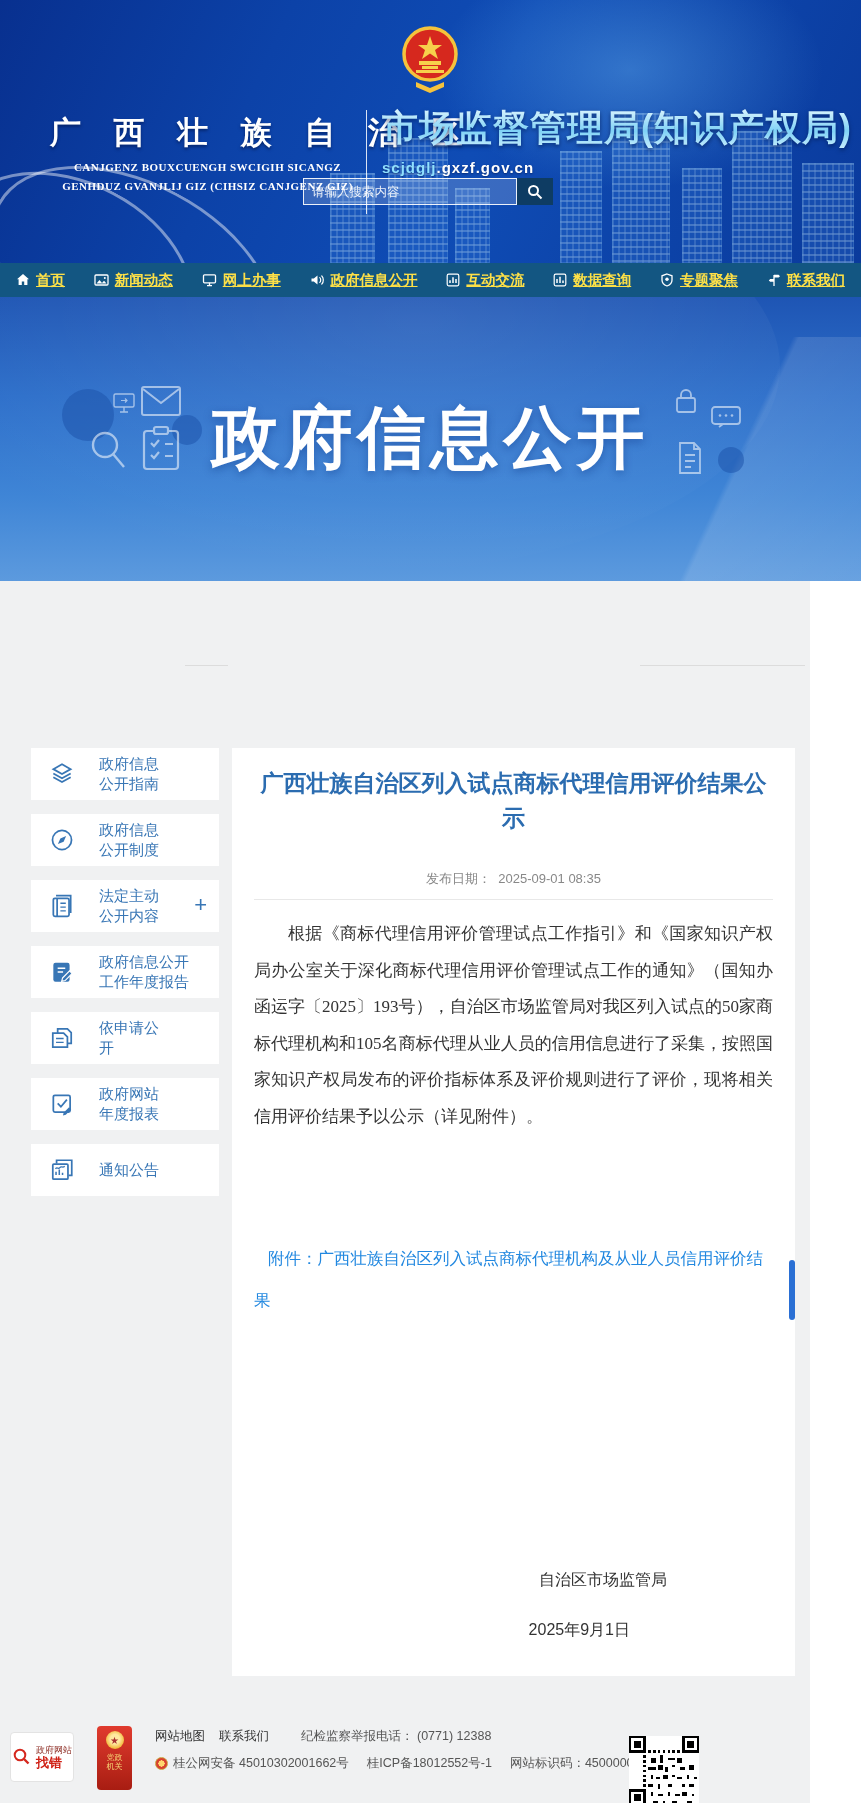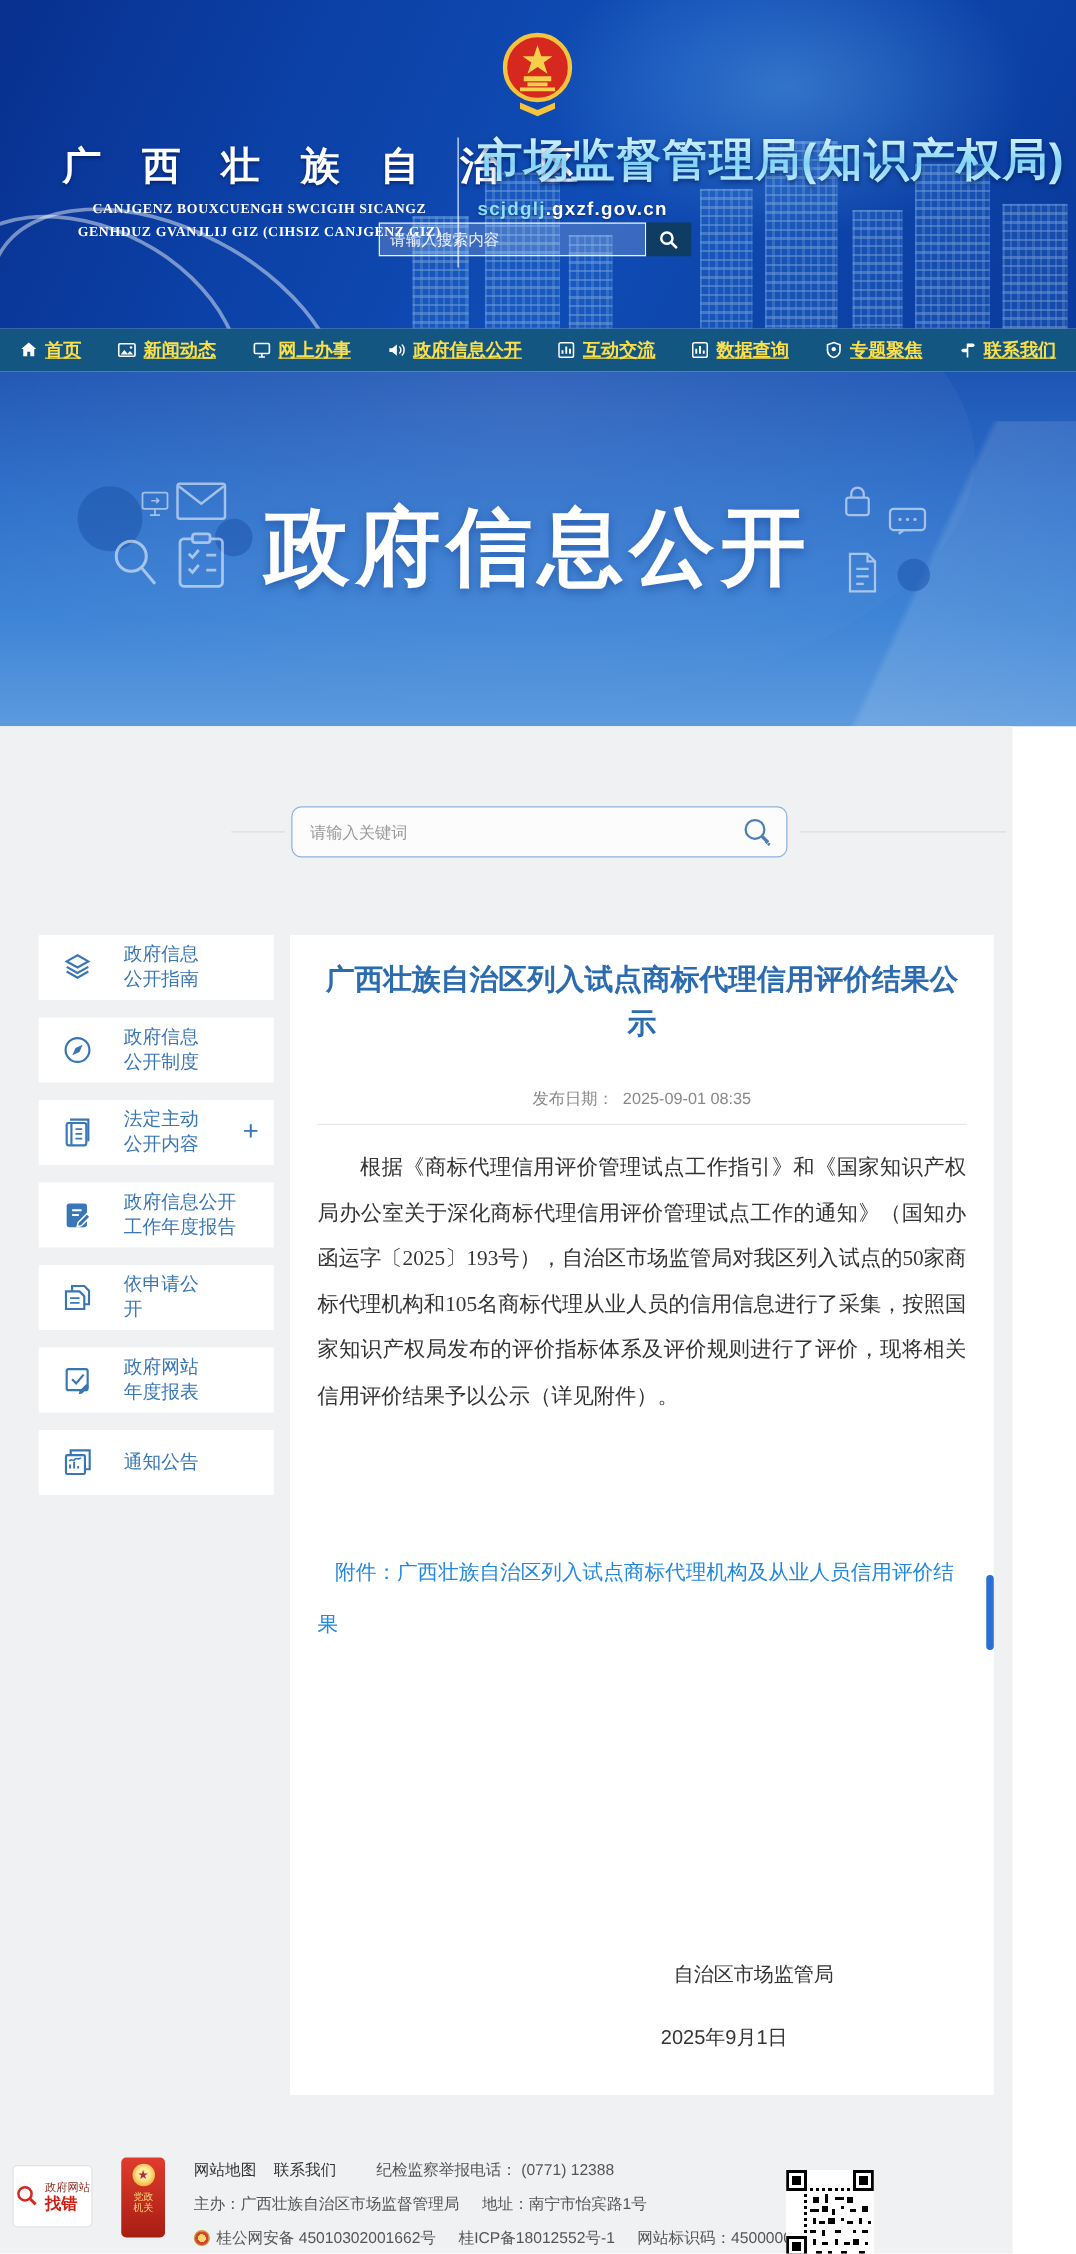--- a/index.html
+++ b/index.html
@@ -292,30 +292,20 @@
           <path d="M18 2v6h6M9 14h10M9 20h10M9 26h6"></path>
         </svg>
     </span>
     <div class="banner-title">政府信息公开</div>
   </div>
 
   <div class="band">
 
     <div class="hline" style="left:185px;top:84px;width:43px;"></div>
     <div class="hline" style="left:640px;top:84px;width:165px;"></div>
-    <div class="csearch">
-      <input type="text" placeholder="请输入关键词" style="">
-      <span class="mag">
-        <svg width="26" height="26" viewBox="0 0 26 26" fill="none" stroke="#4a7fb5" stroke-width="1.8">
-          <circle cx="11" cy="10.5" r="7.5"></circle>
-            <path d="M16.5 16l5 5" stroke-width="2.6"></path>
-          <path d="M19.5 21.5l2-2M21.3 23.2l1.6-1.6" stroke-width="1.8"></path>
-        </svg>
-      </span>
-    </div>
 
     <div class="sb-item" style="top:167px;">
       <span class="ic">
           <svg width="26" height="26" viewBox="0 0 24 24" fill="none" stroke="#3876b5" stroke-width="1.6">
             <path d="M12 3l8 4.5-8 4.5-8-4.5z"></path>
             <path d="M4 11.5l8 4.5 8-4.5"></path>
             <path d="M4 15l8 4.5 8-4.5"></path>
           </svg>
         </span>
       <span class="tx"><span>政府信息</span><br><span>公开指南</span></span>
@@ -414,24 +404,20 @@
       <div class="gt">
         <span>党政</span><br><span>机关</span>
       </div>
     </div>
 
     <div class="f-text">
       <div class="f-line">
         <span class="f-link">网站地图</span>
         <span class="f-link">联系我们</span>
         <span class="f-gap">纪检监察举报电话：  (0771) 12388</span>
-      </div>
-      <div class="f-line">
-        <span>主办：广西壮族自治区市场监督管理局</span>
-        <span class="f-gap">地址：南宁市怡宾路1号</span>
       </div>
       <div class="f-line">
         <span class="sec-ic"></span>
         <span>桂公网安备 45010302001662号</span>
         <span class="f-gap">桂ICP备18012552号-1</span>
         <span class="f-gap">网站标识码：4500000110</span>
       </div>
     </div>
 
     <div class="qr">

